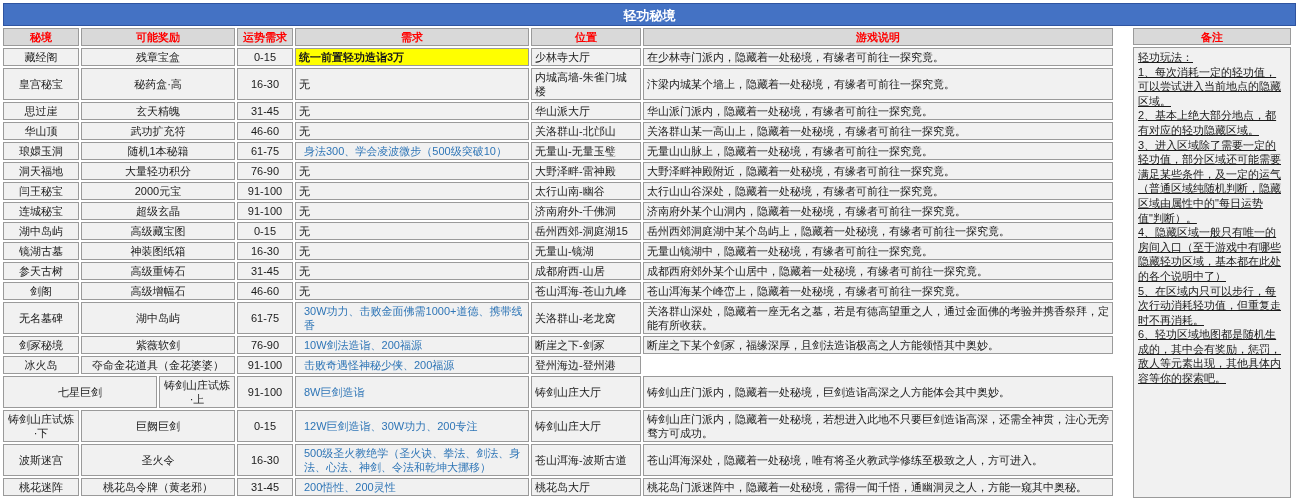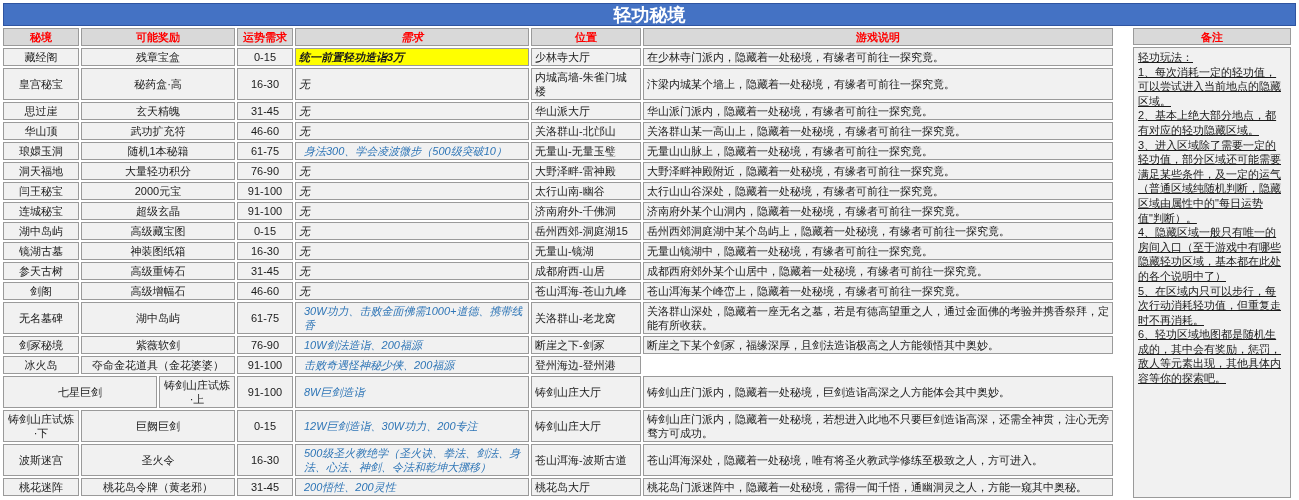--- a/index.html
+++ b/index.html
@@ -6,21 +6,21 @@
   body {
     background: #ffffff;
     font-family: "Liberation Sans", "DejaVu Sans", sans-serif;
     width: 1299px;
   }
   .sheet { padding: 3px 3px 0 3px; }
   .title-row {
     background: #4472C4;
     color: #ffffff;
     font-weight: bold;
-    font-size: 18px;
+    font-size: 13px;
     text-align: center;
     height: 23px;
     line-height: 23px;
     border: 1px solid #2f54a0;
   }
   .main { display: flex; gap: 2px; margin-top: 2px; }
   .left { width: 1128px; }
   .right-col { width: 158px; display: flex; flex-direction: column; gap: 2px; }
   .trow { display: flex; gap: 2px; margin-bottom: 2px; }
   .cell {
@@ -37,21 +37,21 @@
   .hdr {
     background: #D9D9D9;
     color: #FF0000;
     font-weight: bold;
     justify-content: center;
     text-align: center;
   }
   .c-name  { width: 76px;  justify-content: center; text-align: center; }
   .c-reward{ width: 154px; justify-content: center; text-align: center; }
   .c-luck  { width: 56px;  justify-content: center; text-align: center; }
-  .c-req   { width: 234px; font-style: italic; }
+  .c-req   { width: 234px; }
   .c-loc   { width: 110px; }
   .c-desc  { width: 470px; }
   .req-blue { color: #2E75B6; padding-left: 8px; }
   .req-hl   { background: #FFFF00; font-weight: bold; color: #1a1a1a; }
   .notes-hdr {
     height: 17px; flex: none;
   }
   .notes-body {
     background: #F1F1F1;
     border: 1px solid #9a9a9a;

